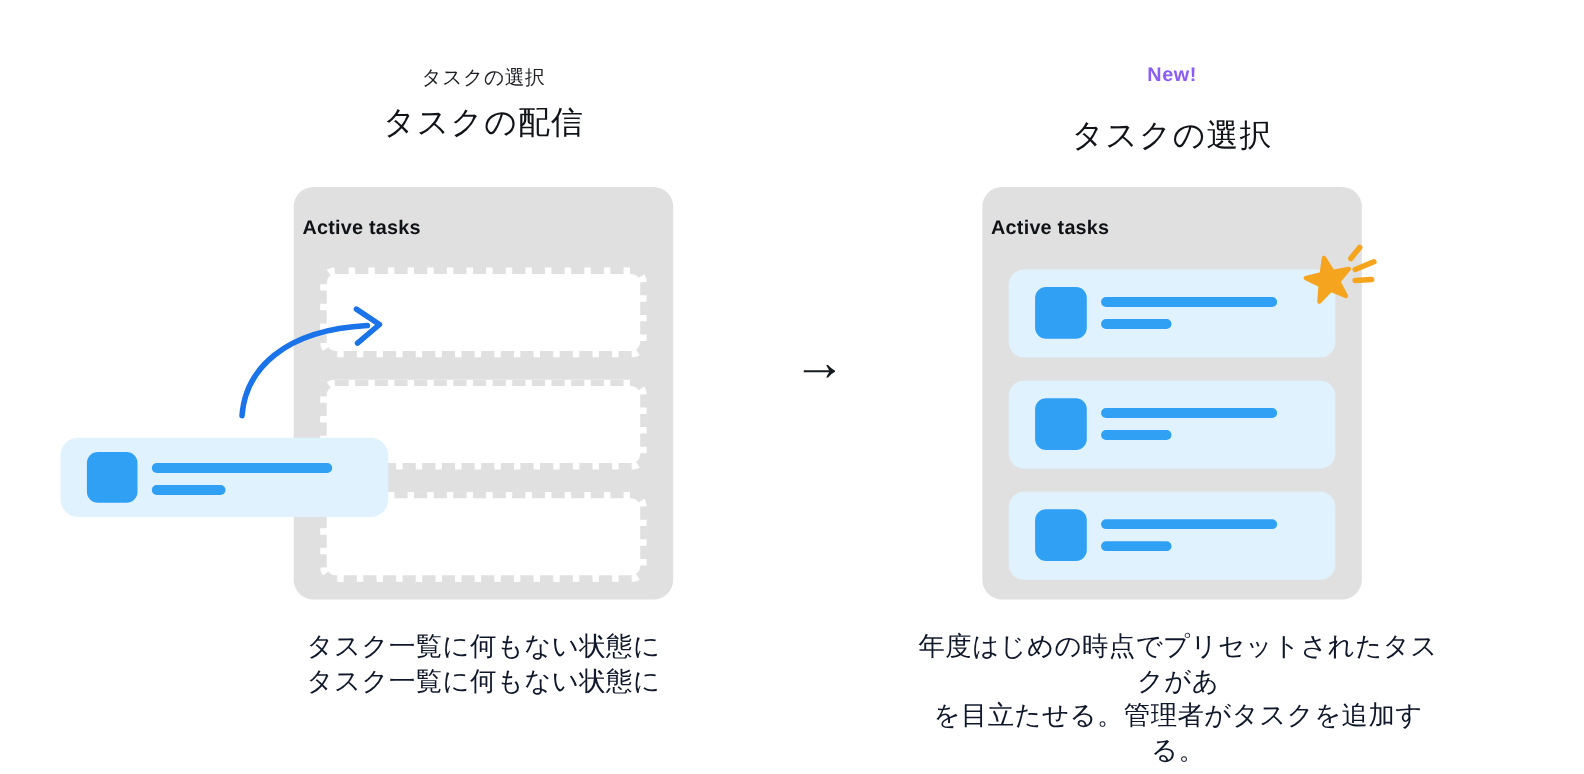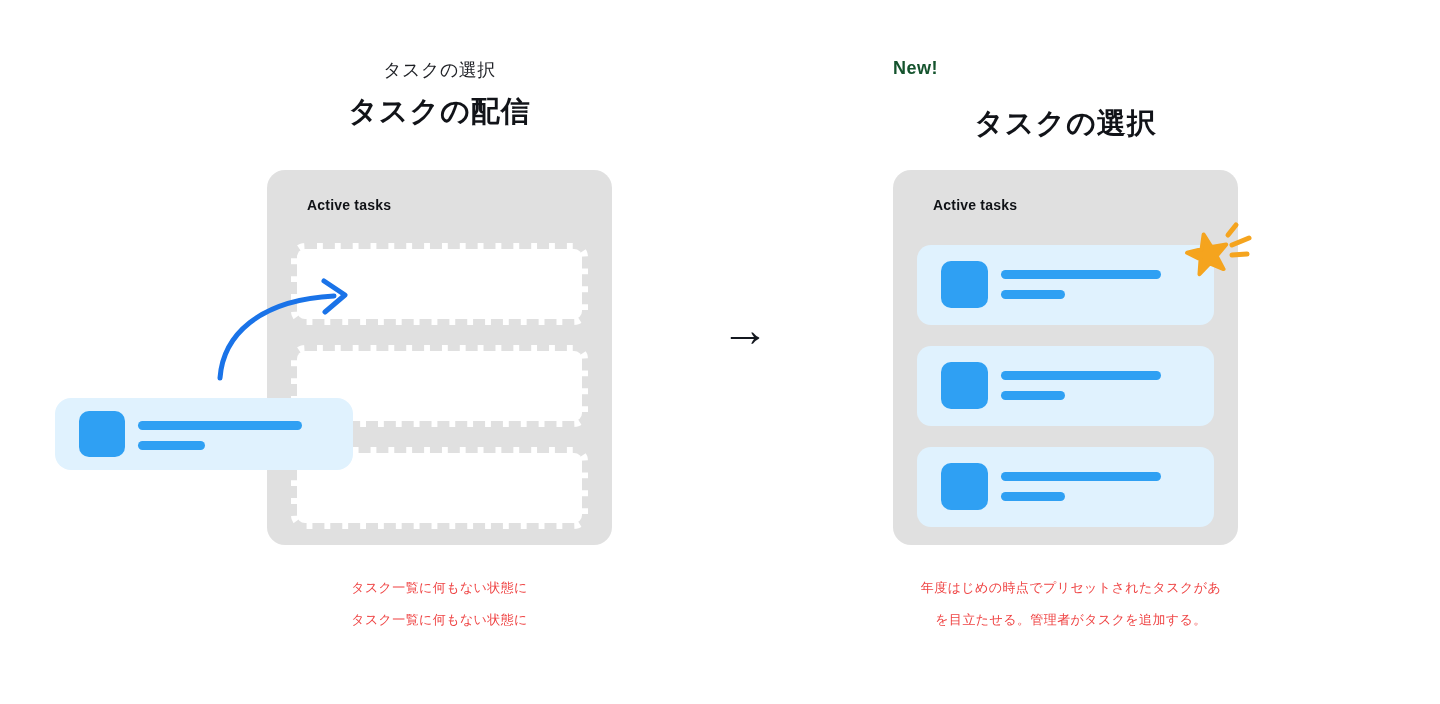--- a/index.html
+++ b/index.html
@@ -24,47 +24,48 @@
     font-size: 18px;
     font-weight: 400;
     color: #1d1f24;
     letter-spacing: 0.5px;
   }
   .big-title {
     position: absolute;
     width: 345px;
     text-align: center;
     font-size: 29px;
-    font-weight: 700;
+    font-weight: 400;
     color: #111318;
     letter-spacing: 1px;
   }
   .new-badge {
     position: absolute;
     width: 345px;
+    text-align: center;
     font-size: 18px;
     font-weight: 600;
-    color: #14532d;
+    color: #8b5cf6;
     letter-spacing: 0.5px;
   }
 
   
   .panel {
     position: absolute;
     top: 170px;
     width: 345px;
     height: 375px;
     background: #e0e0e0;
     border-radius: 18px;
   }
   .panel-header {
     position: absolute;
-    left: 40px;
+    left: 8px;
     top: 27px;
-    font-size: 14px;
+    font-size: 18px;
     font-weight: 700;
     color: #101216;
     letter-spacing: 0.2px;
   }
   .slot {
     position: absolute;
     left: 24px;
     width: 297px;
     height: 82px;
     background: #ffffff;
@@ -143,23 +144,23 @@
     text-align: center;
     font-size: 48px;
     font-weight: 400;
     color: #14181f;
     line-height: 60px;
   }
 
   
   .caption {
     position: absolute;
-    font-size: 13px;
+    font-size: 24px;
     line-height: 31.5px;
-    color: #ef4444;
+    color: #0f172a;
     letter-spacing: 0.4px;
   }
   .caption-left {
     left: 267px;
     top: 572px;
     width: 345px;
     text-align: center;
   }
   .caption-right {
     left: 826px;

